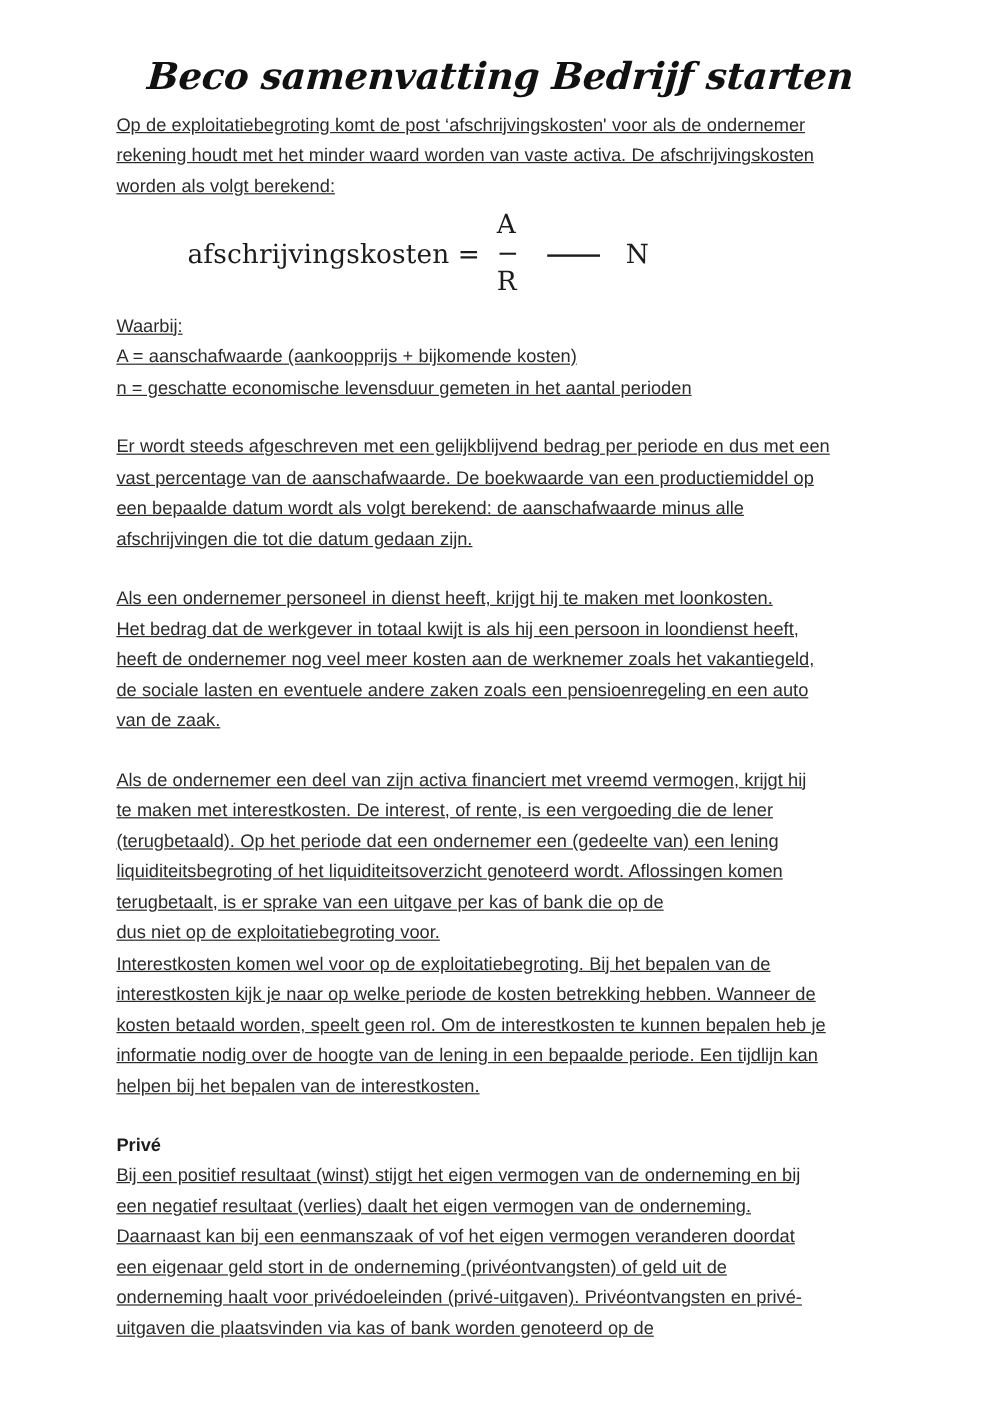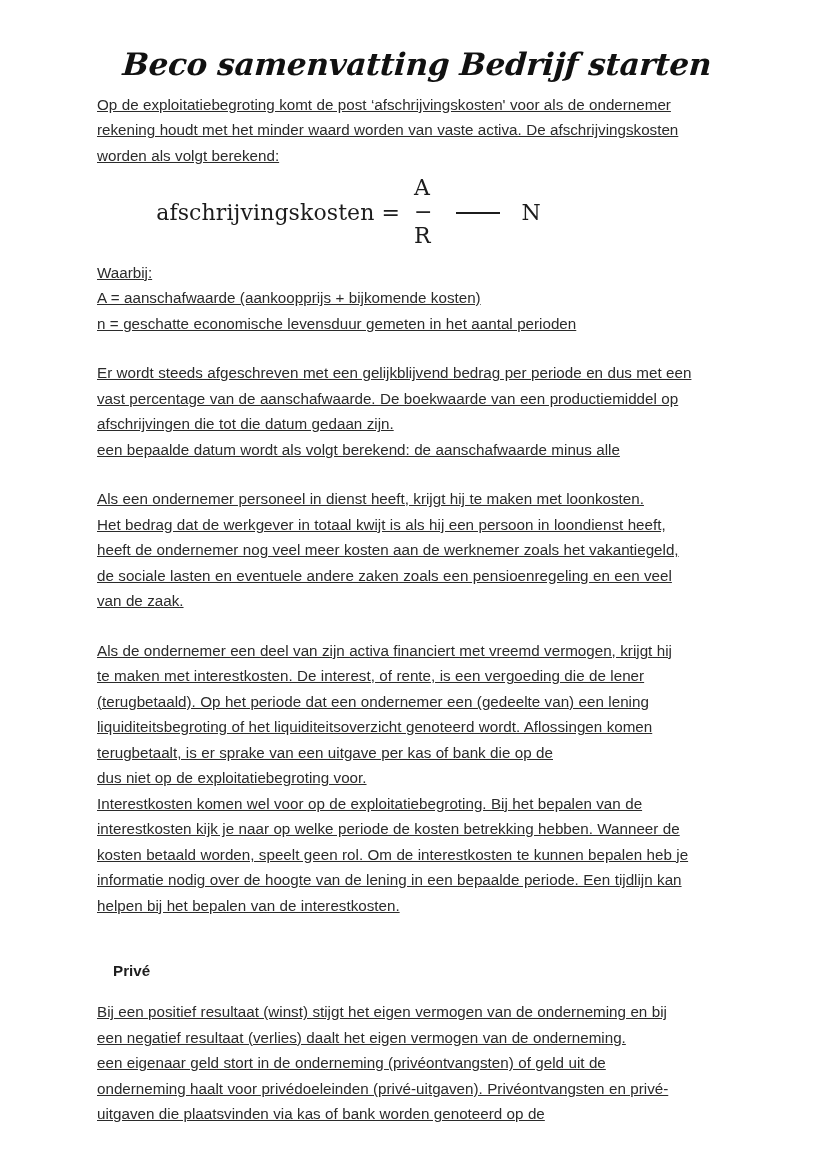--- a/index.html
+++ b/index.html
@@ -52,21 +52,21 @@
   .gap-lg { height: 25px; }
 
   .line { display: block; text-decoration: underline; }
 
   .sec-head {
     font-family: "Liberation Sans", sans-serif;
     font-size: 15.2px;
     line-height: 24px;
     font-weight: bold;
     color: #1d1d1d;
-    margin: 16px;
+    margin: 0;
   }
 
   
   .formula-wrap {
     display: flex;
     justify-content: center;
     align-items: center;
     margin: 8px 0 10px 0;
     padding-right: 130px;
   }
@@ -124,31 +124,31 @@
       <span class="line">Waarbij:</span>
       <span class="line">A = aanschafwaarde (aankoopprijs + bijkomende kosten)</span>
       <span class="line">n = geschatte economische levensduur gemeten in het aantal perioden</span>
     </p>
 
     <div class="gap-md"></div>
 
     <p class="para">
       <span class="line">Er wordt steeds afgeschreven met een gelijkblijvend bedrag per periode en dus met een</span>
       <span class="line">vast percentage van de aanschafwaarde. De boekwaarde van een productiemiddel op</span>
+      <span class="line">een bepaalde datum wordt als volgt berekend: de aanschafwaarde minus alle</span>
       <span class="line">afschrijvingen die tot die datum gedaan zijn.</span>
-      <span class="line">een bepaalde datum wordt als volgt berekend: de aanschafwaarde minus alle</span>
     </p>
 
     <div class="gap-md"></div>
 
     <p class="para">
       <span class="line">Als een ondernemer personeel in dienst heeft, krijgt hij te maken met loonkosten.</span>
       <span class="line">Het bedrag dat de werkgever in totaal kwijt is als hij een persoon in loondienst heeft,</span>
       <span class="line">heeft de ondernemer nog veel meer kosten aan de werknemer zoals het vakantiegeld,</span>
-      <span class="line">de sociale lasten en eventuele andere zaken zoals een pensioenregeling en een veel</span>
+      <span class="line">de sociale lasten en eventuele andere zaken zoals een pensioenregeling en een auto</span>
       <span class="line">van de zaak.</span>
     </p>
 
     <div class="gap-md"></div>
 
     <p class="para">
       <span class="line">Als de ondernemer een deel van zijn activa financiert met vreemd vermogen, krijgt hij</span>
       <span class="line">te maken met interestkosten. De interest, of rente, is een vergoeding die de lener</span>
       <span class="line">(terugbetaald). Op het periode dat een ondernemer een (gedeelte van) een lening</span>
       <span class="line">liquiditeitsbegroting of het liquiditeitsoverzicht genoteerd wordt. Aflossingen komen</span>
@@ -161,20 +161,21 @@
       <span class="line">helpen bij het bepalen van de interestkosten.</span>
     </p>
 
     <div class="gap-lg"></div>
 
     <h2 class="sec-head">Privé</h2>
 
     <p class="para">
       <span class="line">Bij een positief resultaat (winst) stijgt het eigen vermogen van de onderneming en bij</span>
       <span class="line">een negatief resultaat (verlies) daalt het eigen vermogen van de onderneming.</span>
+      <span class="line">Daarnaast kan bij een eenmanszaak of vof het eigen vermogen veranderen doordat</span>
       <span class="line">een eigenaar geld stort in de onderneming (privéontvangsten) of geld uit de</span>
       <span class="line">onderneming haalt voor privédoeleinden (privé-uitgaven). Privéontvangsten en privé-</span>
       <span class="line">uitgaven die plaatsvinden via kas of bank worden genoteerd op de</span>
 
     </p>
 
   </div>
 </div>
 
 </body></html>

